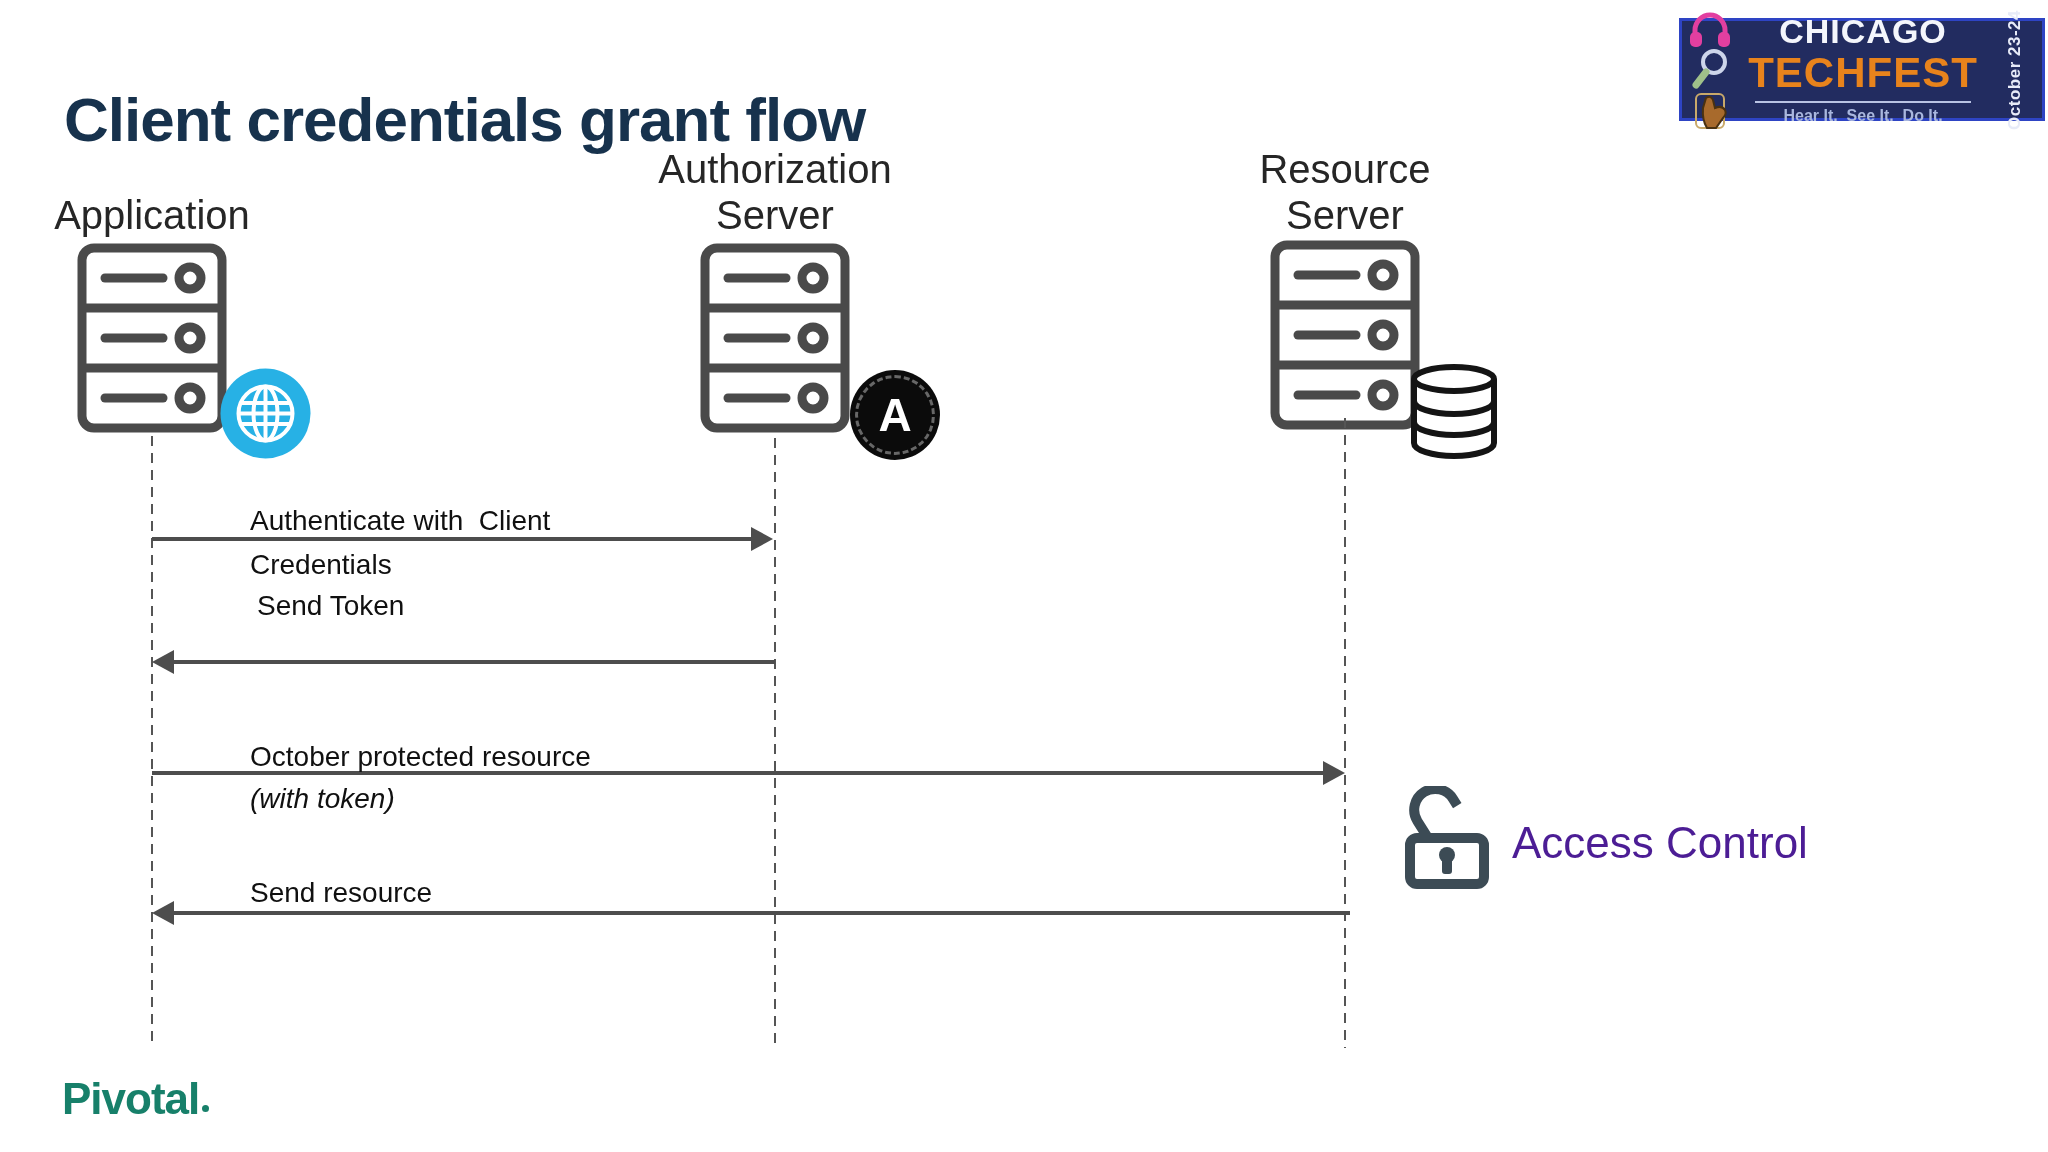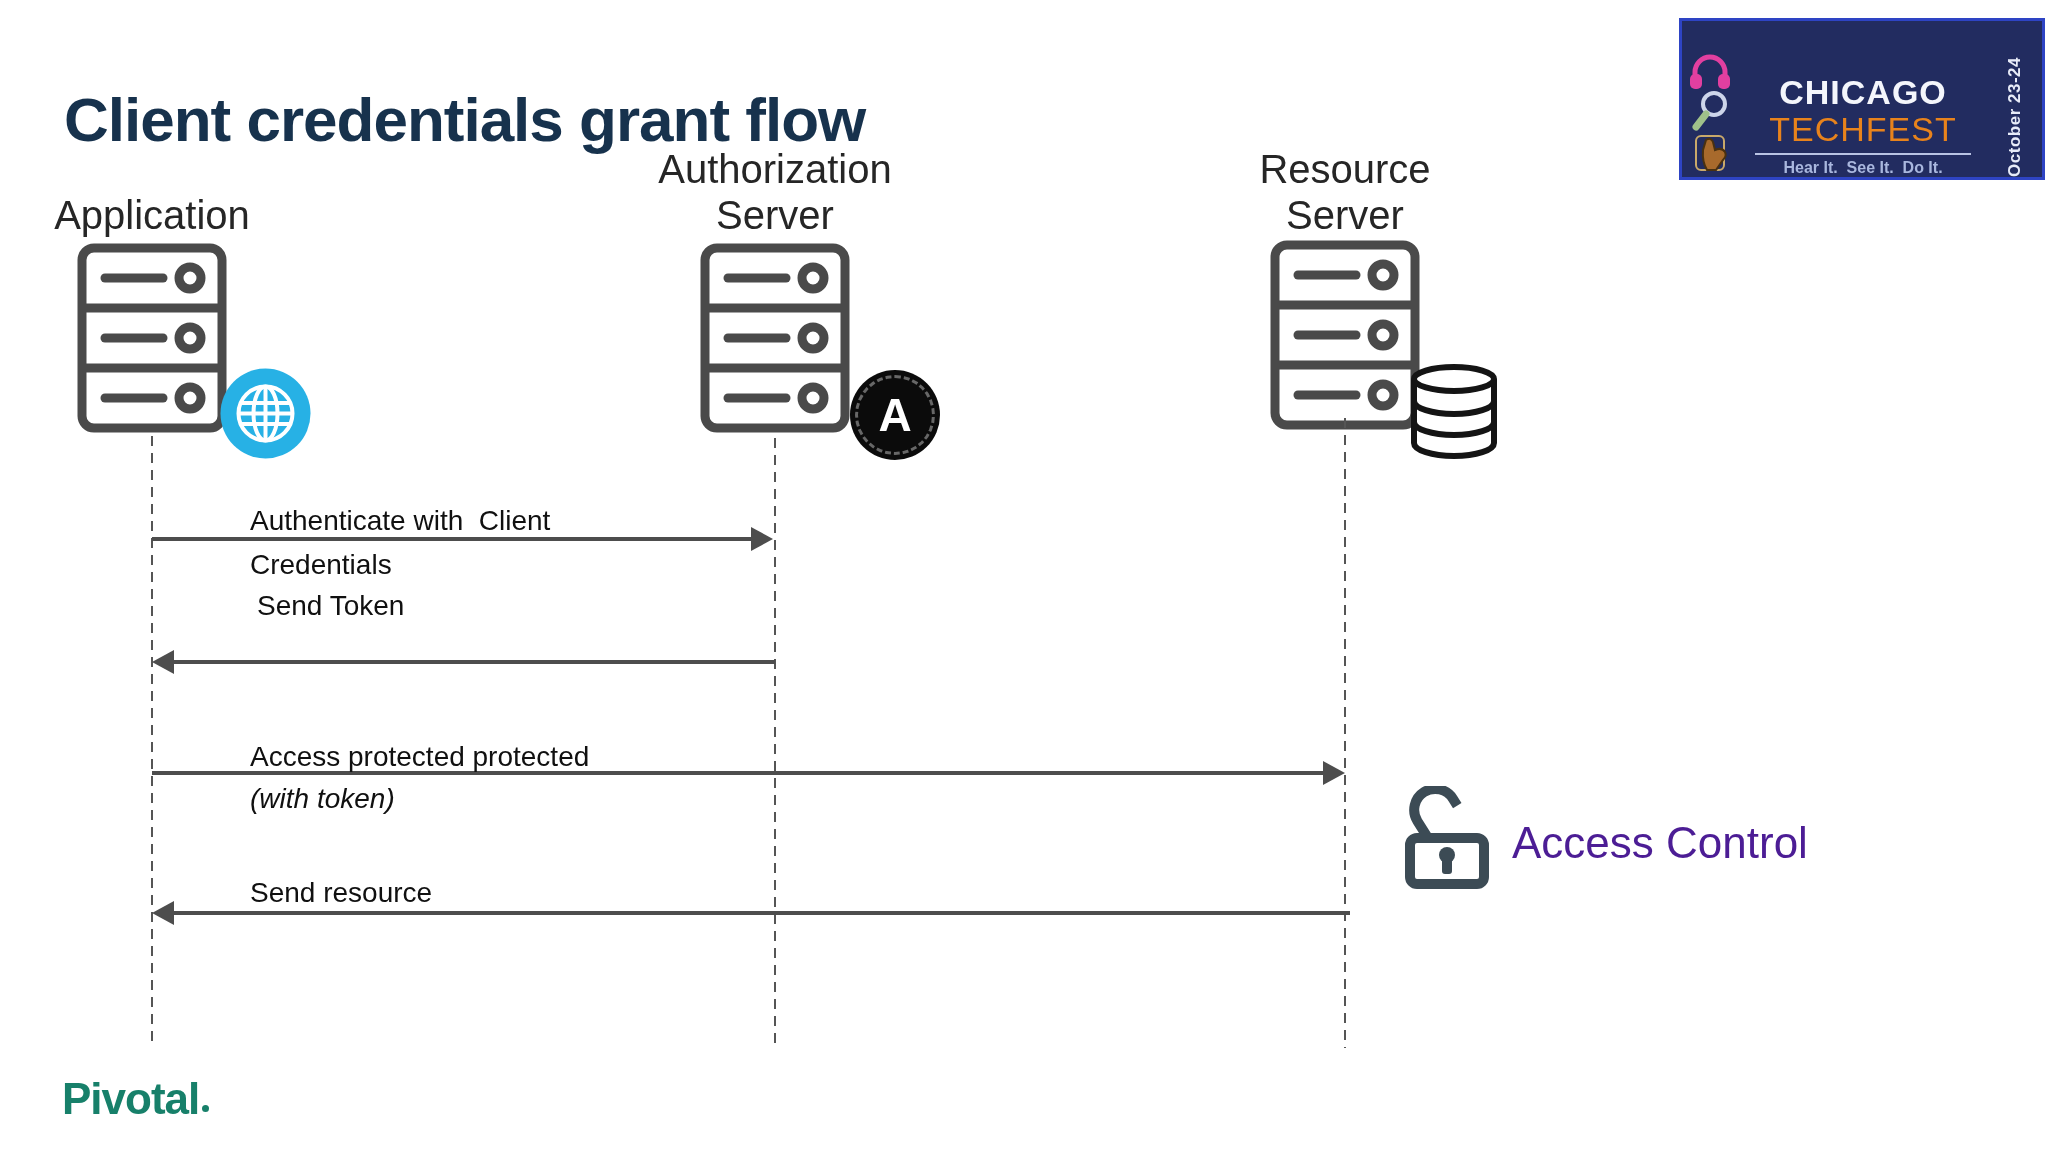--- a/index.html
+++ b/index.html
@@ -7,30 +7,30 @@
     position:relative;width:2048px;height:1152px;background:#ffffff;
     overflow:hidden;font-family:"Liberation Sans",sans-serif;
   }
   
   .page-title{
     position:absolute;left:64px;top:44px;font-size:62px;font-weight:800;
     color:#17324d;letter-spacing:-1px;line-height:1.1;
   }
   
   .event-badge{
-    position:absolute;left:1679px;top:18px;width:366px;height:162px;
+    position:absolute;left:1679px;top:18px;width:366px;height:103px;
     background:#222c60;border:3px solid #2e44c4;box-sizing:border-box;
-    display:flex;align-items:flex-end;
+    display:flex;align-items:center;
   }
   .badge-icons{width:56px;display:flex;flex-direction:column;align-items:center;
     justify-content:space-around;padding:5px 0;}
   .badge-sep{width:2px;background:#b9c3e4;margin:4px 0;}
   .badge-main{flex:1;display:flex;flex-direction:column;align-items:center;justify-content:center;}
   .badge-city{font-size:34px;font-weight:bold;color:#f4f6fc;letter-spacing:1px;line-height:1.05;}
-  .badge-name{font-size:34px;font-weight:normal;color:#e8831c;letter-spacing:1px;line-height:1.1;}
+  .badge-name{font-size:42px;font-weight:bold;color:#e8831c;letter-spacing:1px;line-height:1.1;}
   .badge-rule{width:88%;height:2px;background:#b9c3e4;margin:5px 0 4px;}
   .badge-tagline{font-size:16px;font-weight:bold;color:#a9b7de;white-space:pre;}
   .badge-dates{width:54px;display:flex;align-items:center;justify-content:center;}
   .badge-dates span{writing-mode:vertical-rl;transform:rotate(180deg);
     font-size:17px;font-weight:bold;color:#e7ebf8;letter-spacing:.5px;}
   
   .actor-label{position:absolute;width:420px;bottom:914px;text-align:center;
     font-size:40px;color:#262626;line-height:46px;margin-top:24px;}
   .al0{left:-58px;} .al1{left:565px;} .al2{left:1135px;}
   .server{position:absolute;width:150px;height:190px;}
@@ -184,21 +184,21 @@
   <div class="lifeline lf2"></div>
 
   <div class="arrow head-right m0"></div>
   <div class="msg-line m0l1">Authenticate with  Client</div>
   <div class="msg-line m0l2">Credentials</div>
 
   <div class="arrow head-left m1"></div>
   <div class="msg-line m1l1">Send Token</div>
 
   <div class="arrow head-right m2"></div>
-  <div class="msg-line m2l1">Access protected protected</div>
+  <div class="msg-line m2l1">October protected resource</div>
   <div class="msg-line m2l2">(with token)</div>
 
   <div class="arrow head-left m3"></div>
   <div class="msg-line m3l1">Send resource</div>
 
   <svg class="lock" width="90" height="104" viewBox="0 0 90 104">
     <g transform="rotate(-32 26 52)">
       <path d="M26 54 V32 A21 21 0 0 1 68 32 V40" fill="none" stroke="#3c4b55" stroke-width="10"></path>
     </g>
     <rect x="8" y="52" width="74" height="46" rx="7" fill="#fff" stroke="#3c4b55" stroke-width="10"></rect>

